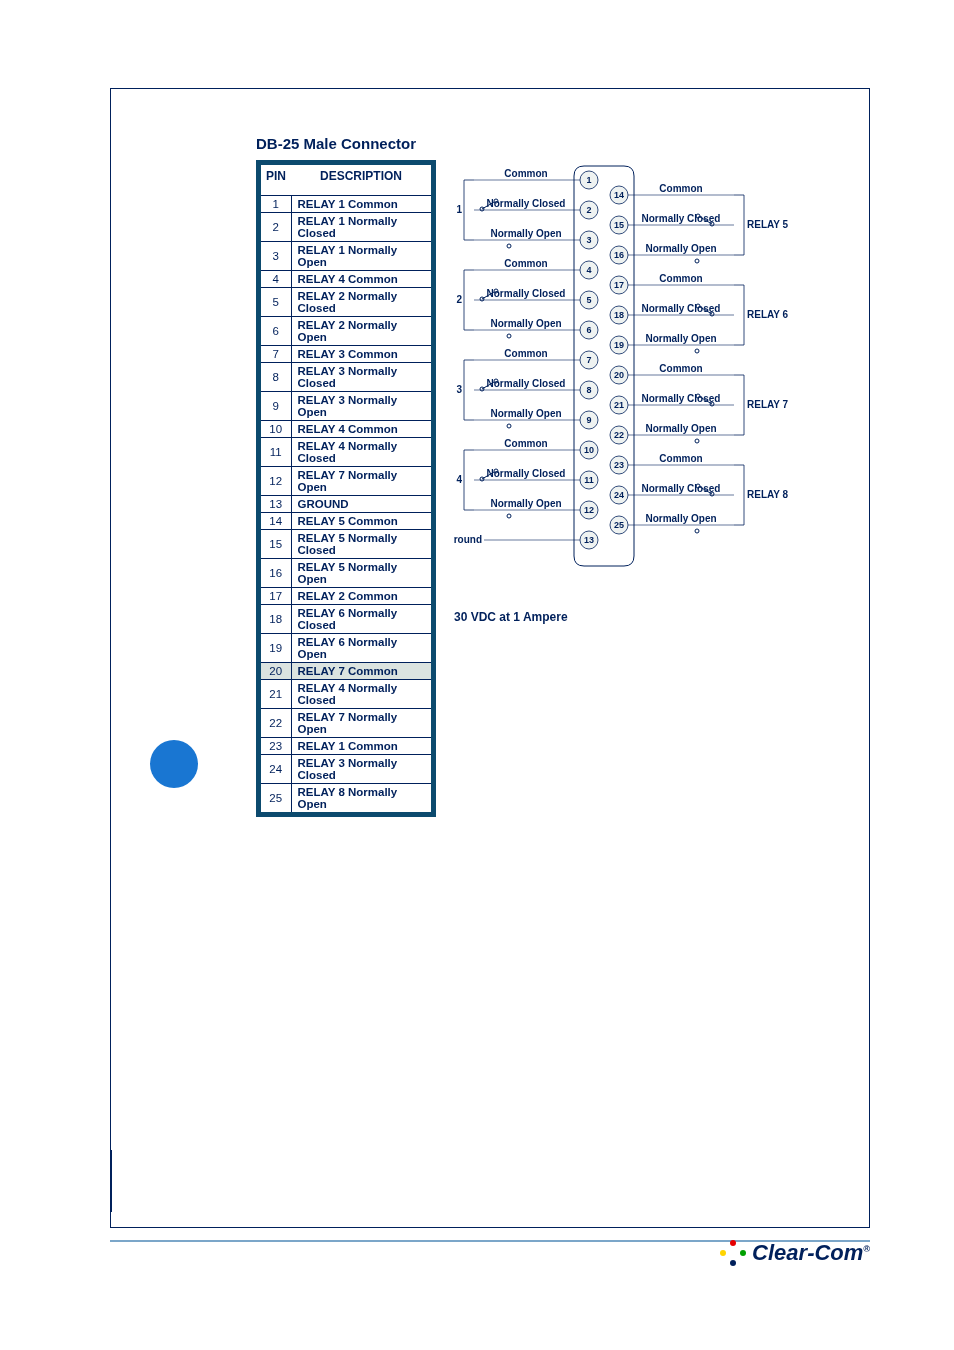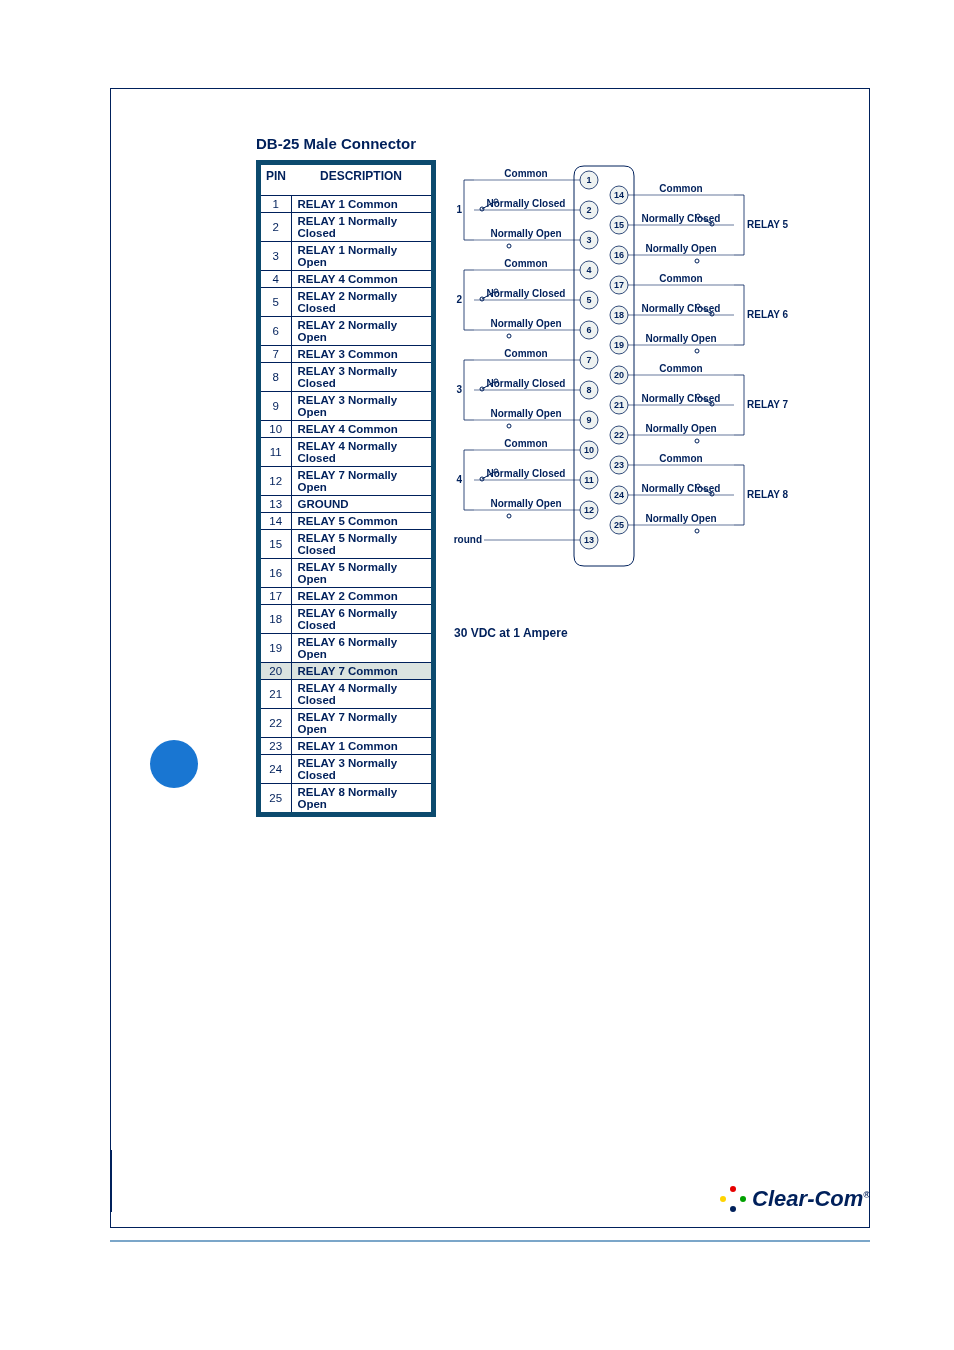--- a/index.html
+++ b/index.html
@@ -10,27 +10,27 @@
   .flex-row { display: flex; gap: 18px; margin-top: 8px; align-items: flex-start; }
   .pin-table { border-collapse: collapse; font-size: 12px; color: #00205b; width: 170px; }
   .pin-table th { font-weight: 700; padding: 4px 2px 12px 2px; text-align: center; }
   .pin-table td { border-top: 1px solid #00205b; padding: 2px 4px; font-size: 11.5px; }
   .pin-table td.pin-num { text-align: center; width: 30px; border-right: 1px solid #00205b; }
   .pin-table td.desc { padding-left: 6px; font-weight: bold; }
   .highlight { background: #dbe3e0; }
   .table-wrap { border: 5px solid #0c4a6e; }
   .diagram-col { flex: 1; position: relative; }
   .footer-rule { position: absolute; left: 110px; top: 1240px; width: 760px; height: 2px; background: #7ba6c9; }
-  .logo { position: absolute; right: 84px; top: 1186px; display: flex; align-items: center; gap: 6px; }
+  .logo { position: absolute; right: 84px; top: 1240px; display: flex; align-items: center; gap: 6px; }
   .logo-dots { position: relative; width: 26px; height: 26px; }
   .logo-dot { position: absolute; width: 6px; height: 6px; border-radius: 50%; }
   .logo-text { font-size: 22px; font-style: italic; font-weight: 700; color: #00205b; }
   .logo-text .reg { font-size: 9px; vertical-align: super; }
   .blue-circle { position: absolute; left: 150px; top: 740px; width: 48px; height: 48px; border-radius: 50%; background: #1976d2; }
-  .note { font-size: 12px; font-weight: 700; color: #00205b; margin-top: 52px; }
+  .note { font-size: 12px; font-weight: 700; color: #00205b; margin-top: 36px; }
   .diagram-svg { width: 390px; height: 410px; }
   .vtab { position: absolute; left: 110px; top: 1150px; width: 2px; height: 62px; background: #00205b; }
   .relay-label { font-size: 10px; fill: #00205b; font-weight: 600; }
   .sig-label { font-size: 10px; fill: #00205b; font-weight: 600; }
   .pin-circle { fill: #eef2f1; stroke: #00205b; stroke-width: 0.8; }
   .pin-text { font-size: 9px; fill: #00205b; font-weight: 600; text-anchor: middle; dominant-baseline: central; }
 </style>
 </head>
 <body>
 

